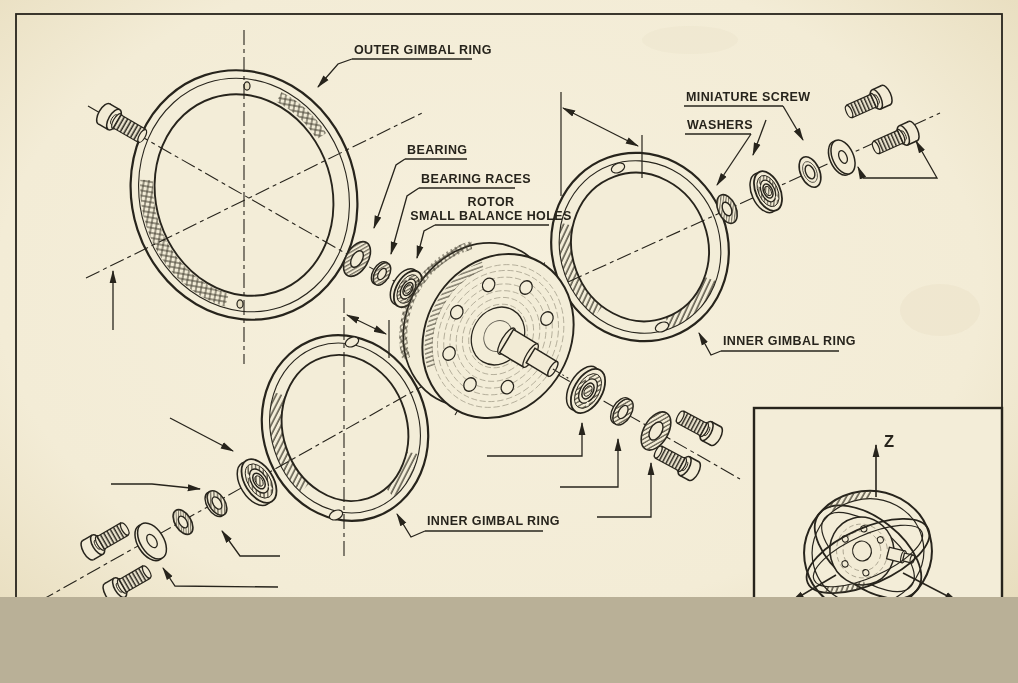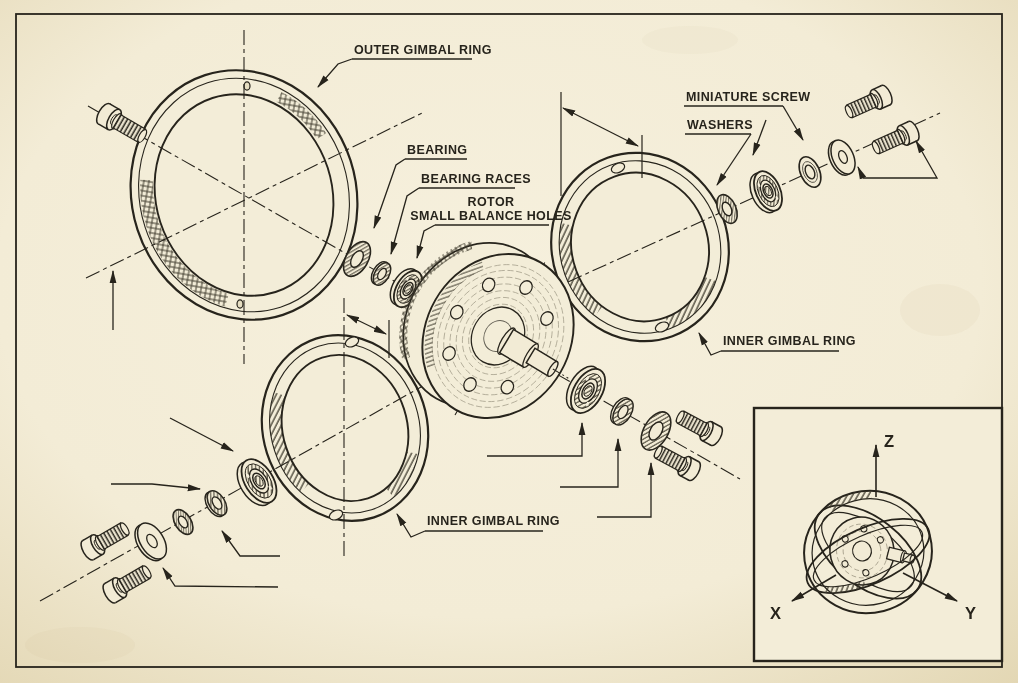--- a/index.html
+++ b/index.html
@@ -1,16 +1,16 @@
 <!DOCTYPE html>
 <html><head>
 <meta charset="utf-8">
 <style>
   html,body{margin:0;padding:0;background:#b9b097;}
-  .page{position:relative;width:1018px;height:683px;overflow:hidden;
+  .page{position:relative;width:1018px;height:597px;overflow:hidden;
         font-family:"Liberation Sans",sans-serif;background:#eab308;}
   svg{display:block}
   .lbl{font-family:"Liberation Sans",sans-serif;font-weight:bold;font-size:12.5px;
        letter-spacing:.4px;fill:#27241c;}
   .axlbl{font-family:"Liberation Sans",sans-serif;font-weight:bold;font-size:16.5px;fill:#27241c;}
 </style>
 </head>
 <body>
 
 <div class="page">

